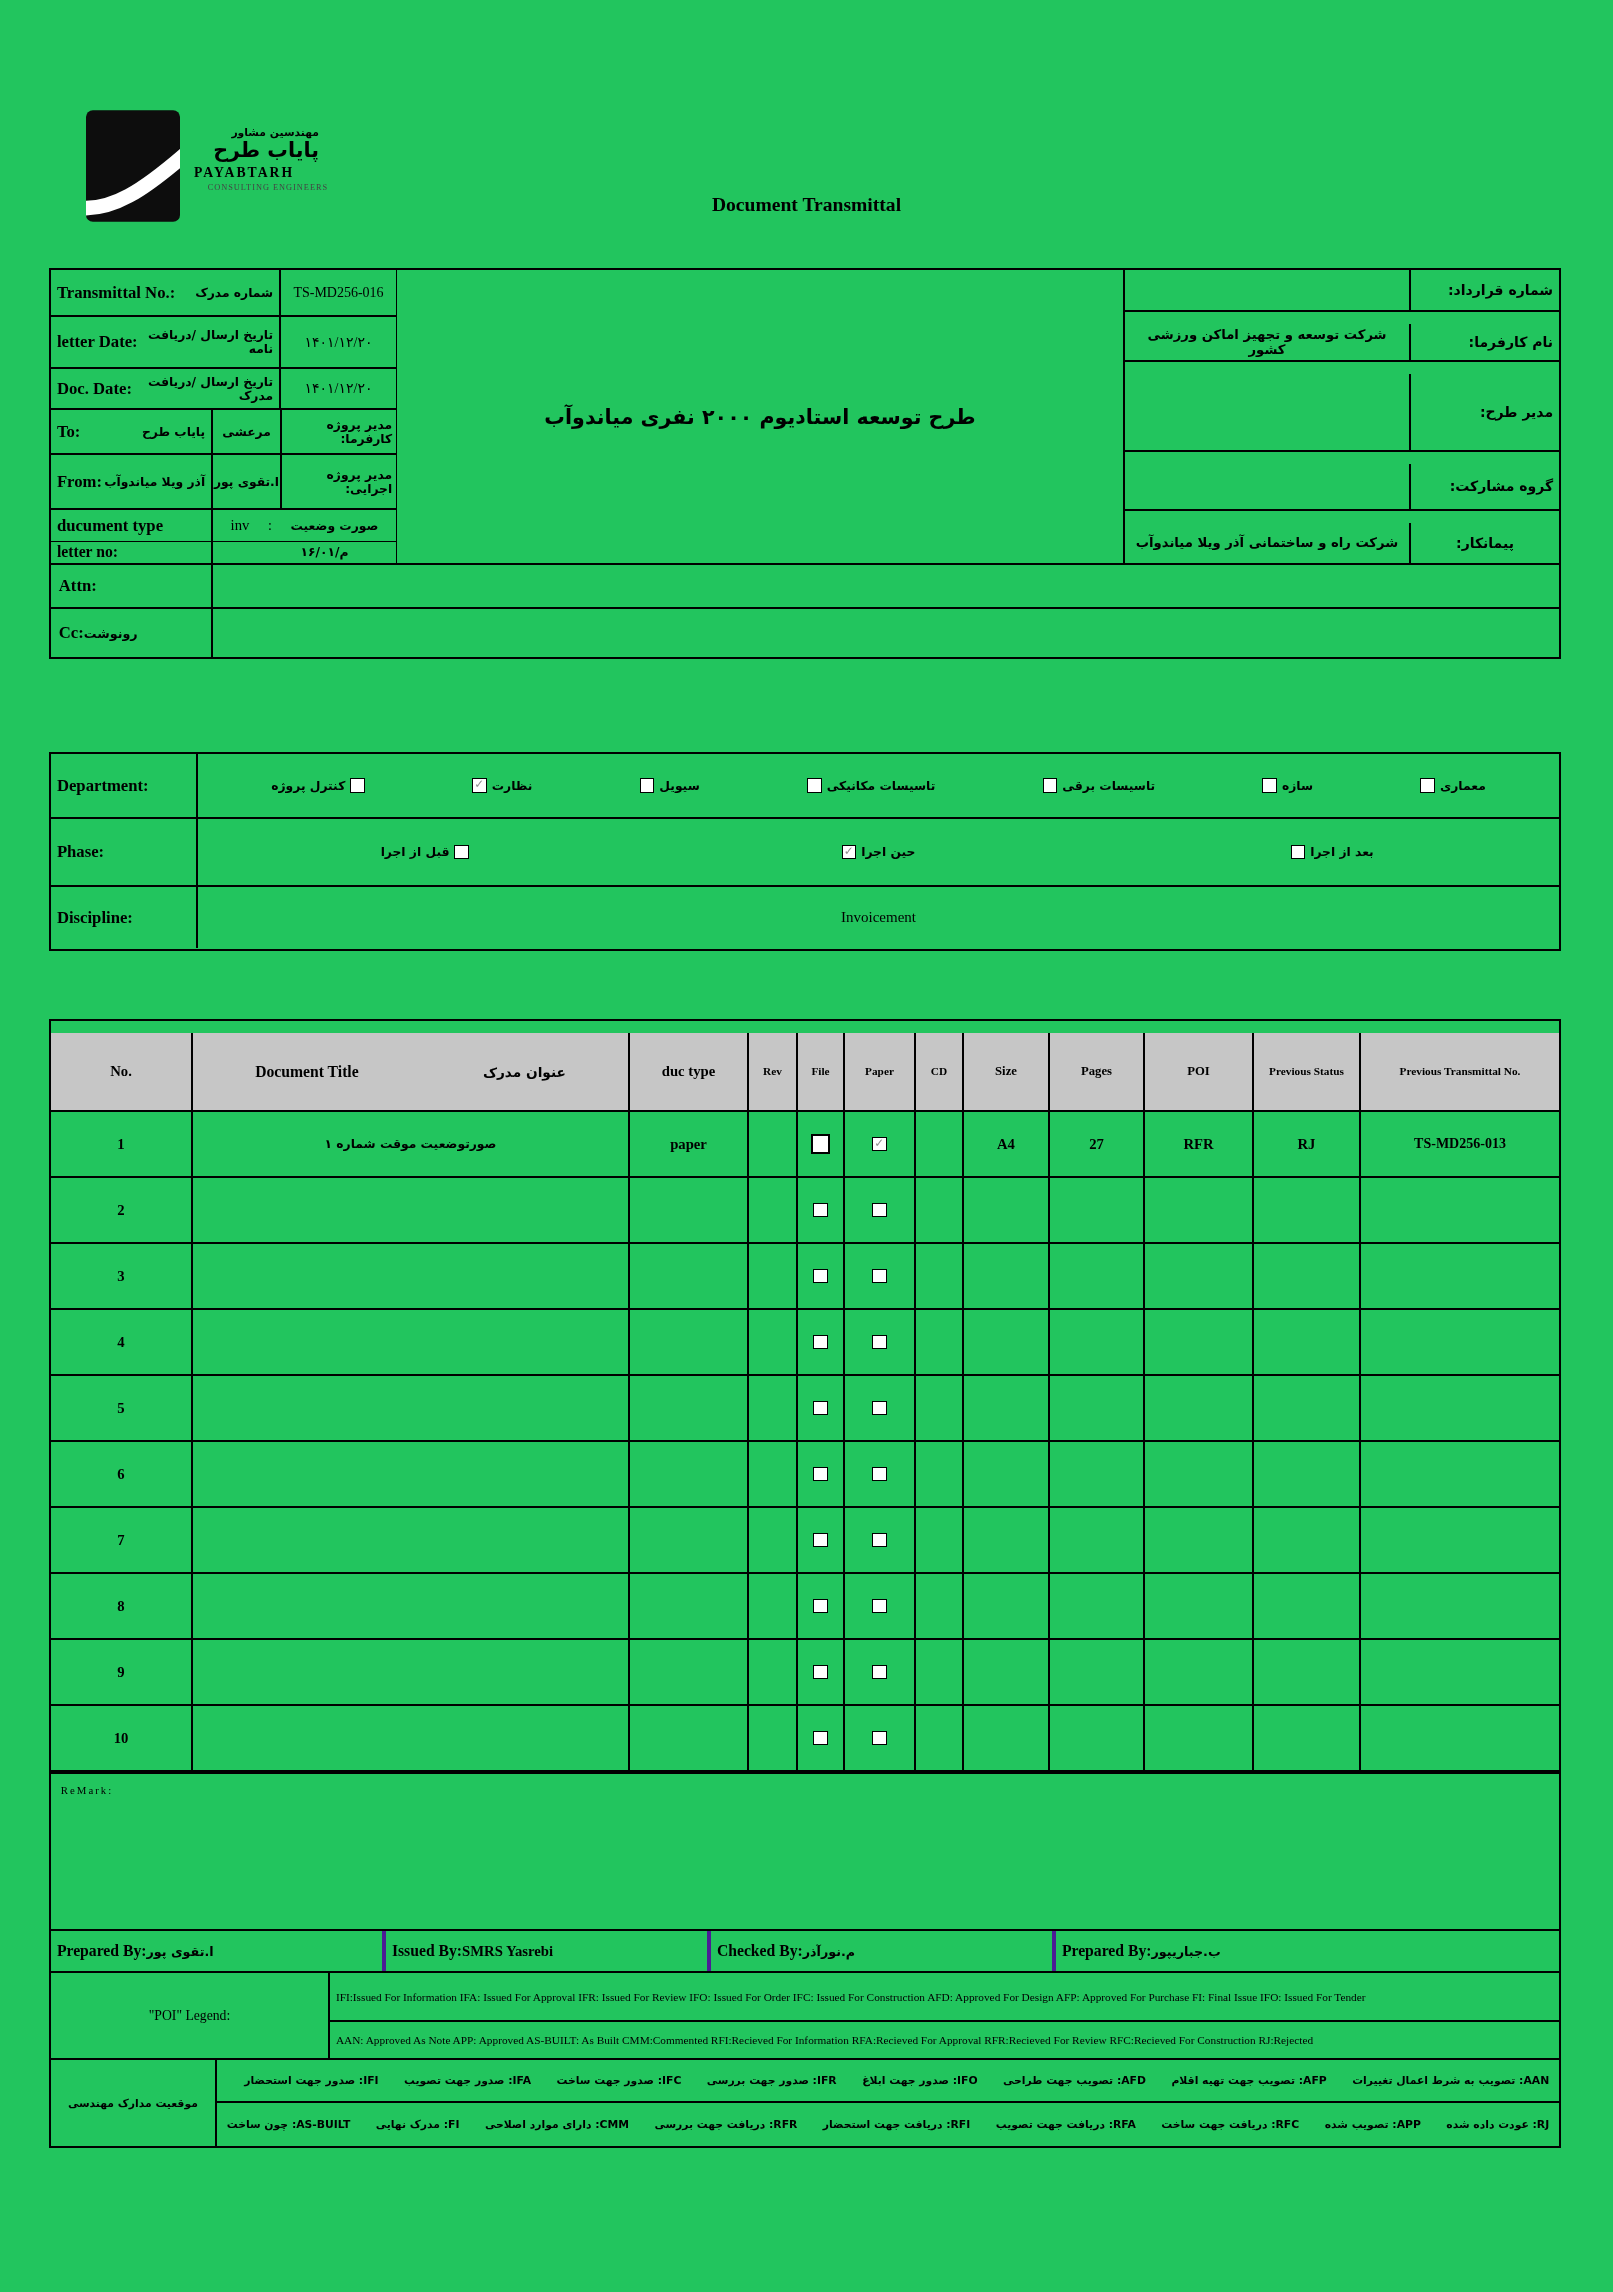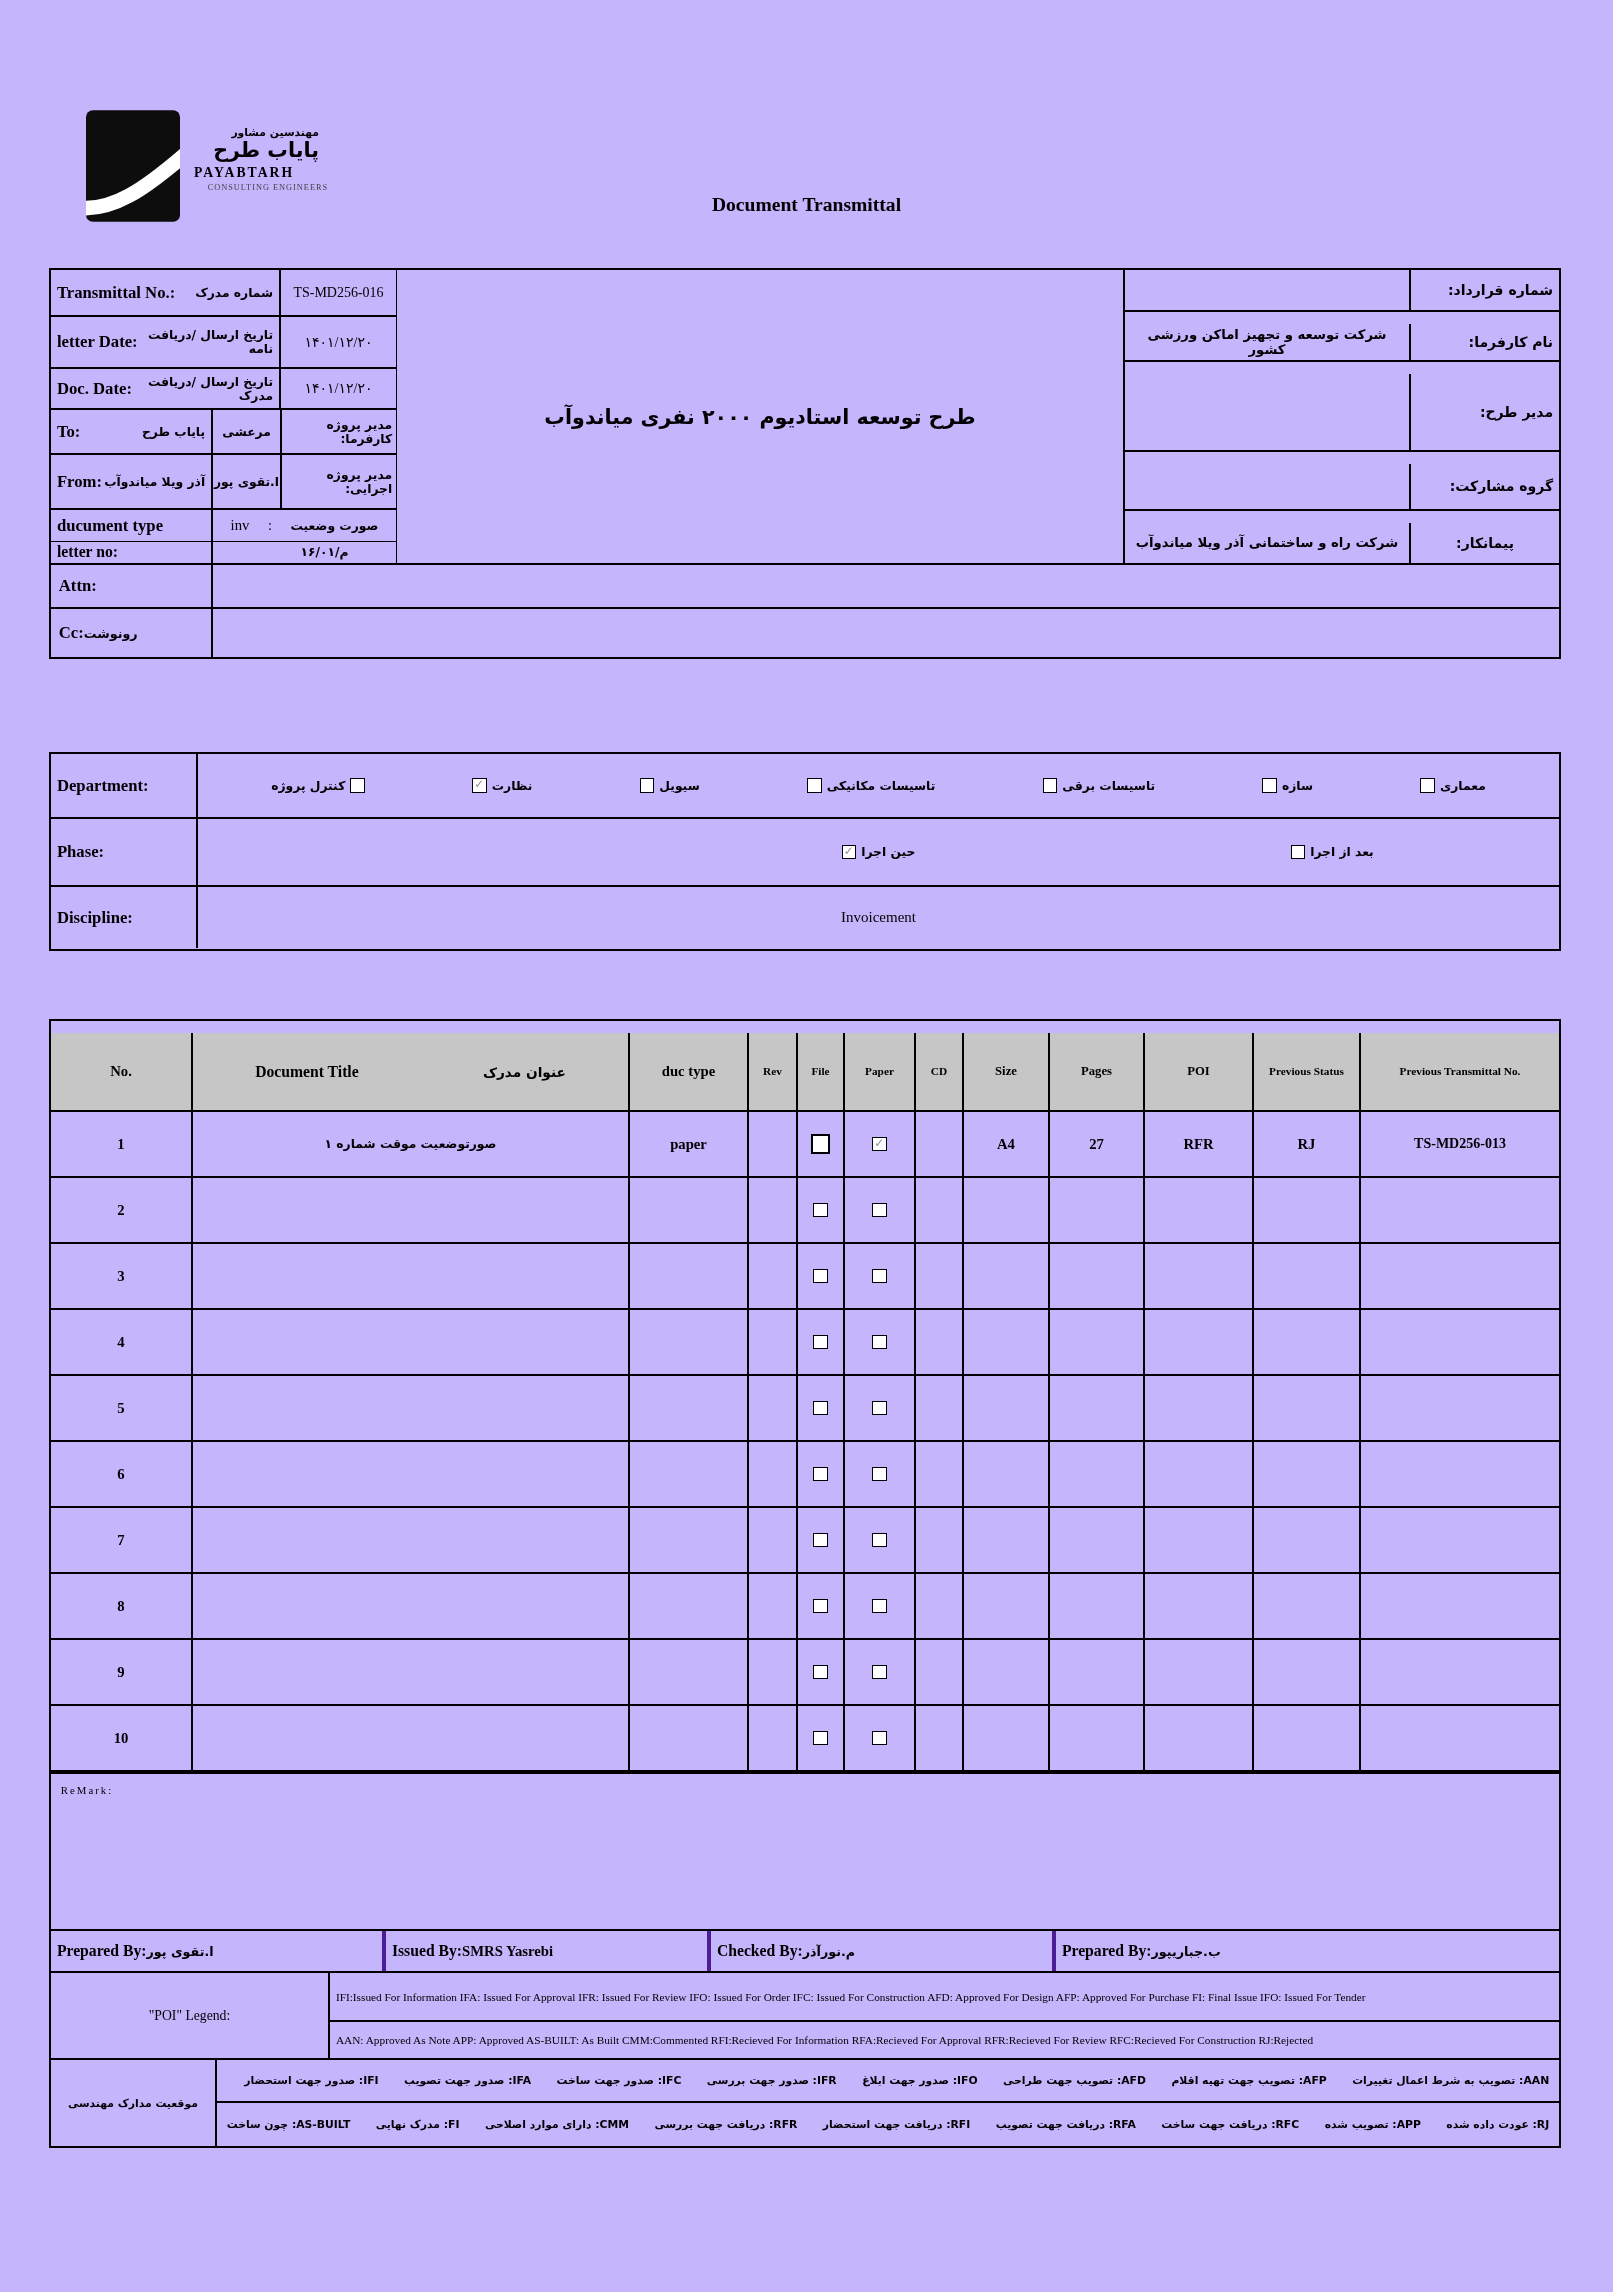--- a/index.html
+++ b/index.html
@@ -1,16 +1,16 @@
 <!DOCTYPE html>
 <html lang="en"><head>
 <meta charset="utf-8">
 <style>
   html,body{margin:0;padding:0;background:#fff;}
-  .page{position:relative;width:1613px;height:2293px;background:#c4b5fd;overflow:hidden;
+  .page{position:relative;width:1613px;height:2293px;background:#22c55e;overflow:hidden;
         font-family:"Liberation Serif","DejaVu Serif",serif;color:#000;}
   .fa{font-family:"DejaVu Sans","Liberation Sans",sans-serif;}
   
   .logo{position:absolute;left:86px;top:110px;}
   .brand{position:absolute;left:194px;top:127px;line-height:1.15;}
   .brand .fa-small{font-size:10.8px;font-weight:bold;text-align:right;width:125px;}
   .brand .fa-name{font-size:20.6px;font-weight:bold;text-align:right;width:125px;}
   .brand .en-name{font-size:13.7px;font-weight:bold;letter-spacing:2px;margin-top:2px;}
   .brand .en-sub{font-size:8.3px;color:#444;letter-spacing:1px;margin-top:2px;margin-left:13.7px;}
   .doc-title{position:absolute;left:0;right:0;top:194px;text-align:center;
@@ -274,20 +274,26 @@
             <span class="ck-label fa">بعد از اجرا</span>
             <span class="cb"></span>
           </span>
         </div>
         <div class="phase-cell">
           <span class="ck-item">
             <span class="ck-label fa">حین اجرا</span>
             <span class="cb checked"></span>
           </span>
         </div>
+        <div class="phase-cell">
+          <span class="ck-item">
+            <span class="cb"></span>
+            <span class="ck-label fa">قبل از اجرا</span>
+          </span>
+        </div>
       </div>
     </div>
     <div class="cl-row" style="height:61px;">
       <div class="cl-lab cell">Discipline:</div>
       <div class="cl-body disc-body cell" style="display:flex;">Invoicement</div>
     </div>
   </div>
 
   <div class="main-stack">
     <div class="mt">

